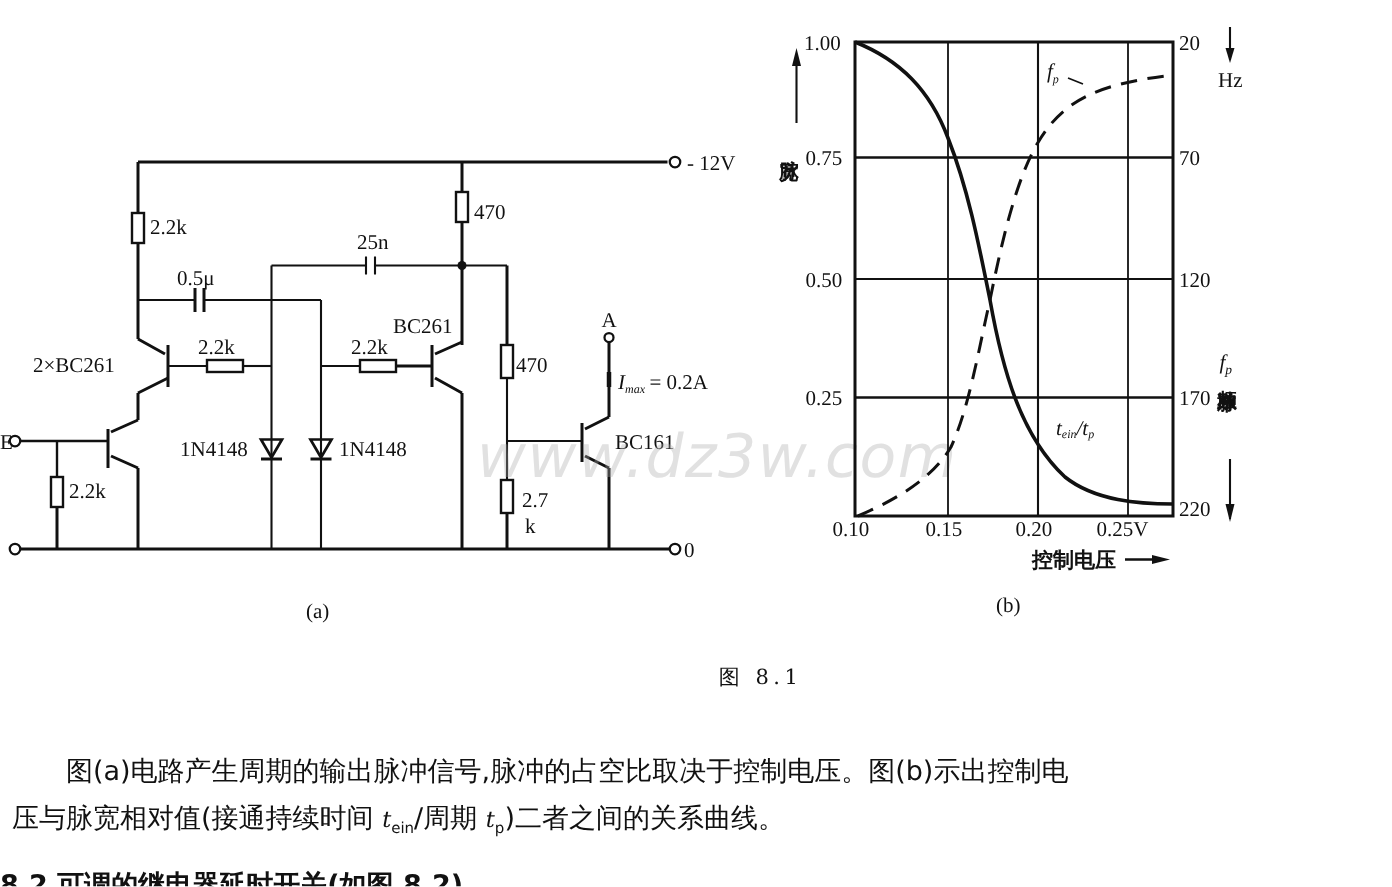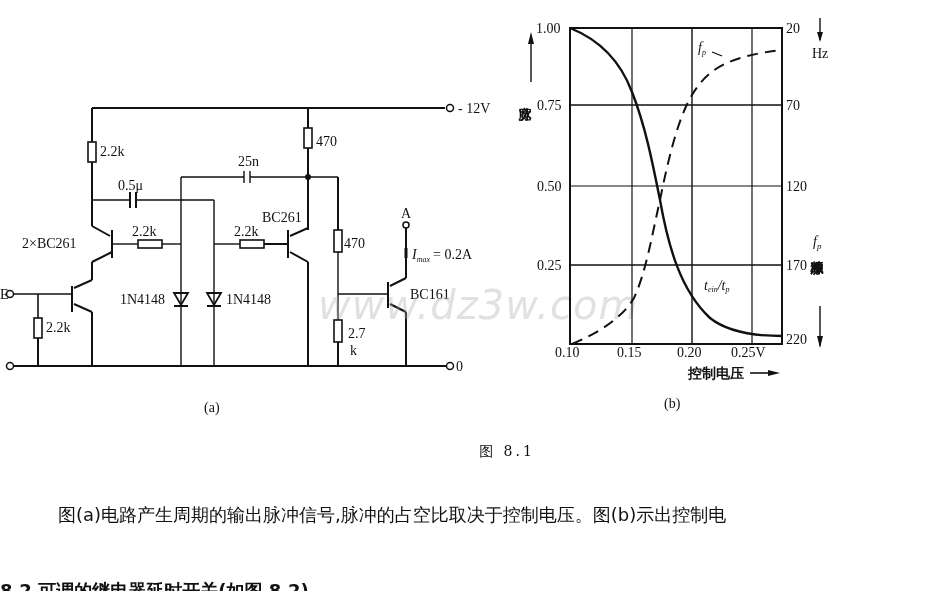--- a/index.html
+++ b/index.html
@@ -6,21 +6,21 @@
   body { width: 928px; height: 591px; position: relative; overflow: hidden;
          font-family: "DejaVu Serif", "Liberation Serif", serif; color: #111; }
   .abs { position: absolute; }
   svg text { font-family: "Liberation Serif", "DejaVu Serif", serif; fill: #111; }
   .lbl { font-size: 14px; }
   .cn { font-family: "DejaVu Sans", sans-serif; font-weight: bold; }
   .watermark { position: absolute; left: 318px; top: 282px; font-family: "DejaVu Sans", sans-serif;
                font-size: 40px; font-style: italic; color: rgba(170,170,170,0.35); letter-spacing: 1px; }
   .caption { position: absolute; left: 0; width: 928px; top: 443px; text-align: center;
              font-size: 14px; letter-spacing: 3px; padding-left: 43px; }
-  .para { position: absolute; left: 22px; width: 900px; font-family: "DejaVu Sans", sans-serif;
+  .para { position: absolute; left: 8px; width: 900px; font-family: "DejaVu Sans", sans-serif;
           font-size: 18px; line-height: 31px; color: #111; }
   .para .ind { padding-left: 36px; }
   .para i { font-family: "DejaVu Serif", serif; font-size: 15px; }
   .para sub { font-size: 10px; }
   .cut-line { position: absolute; left: 0; top: 580px; font-family: "DejaVu Sans", sans-serif;
               font-size: 18px; font-weight: bold; height: 11px; overflow: hidden; line-height: 22px; white-space: nowrap; }
 </style>
 </head>
 <body>
 
@@ -189,15 +189,16 @@
   <text class="lbl" x="698" y="52" font-style="italic"><tspan>f</tspan><tspan font-size="8" dy="3">p</tspan></text>
   <line x1="712" y1="52" x2="722" y2="56" stroke="#111" stroke-width="1.2"></line>
 
   <text class="lbl" x="664" y="408">(b)</text>
 </svg>
 
 <div class="caption">图 8.1</div>
 
 <div class="para" style="top:499px">
   <div class="ind">图(a)电路产生周期的输出脉冲信号,脉冲的占空比取决于控制电压。图(b)示出控制电</div>
+  <div><span>压与脉宽相对值(接通持续时间 </span><i>t</i><sub>ein</sub><span>/周期 </span><i>t</i><sub>p</sub><span>)二者之间的关系曲线。</span></div>
 </div>
 
 <div class="cut-line">8.2  可调的继电器延时开关(如图 8.2)</div>
 
 </body></html>

